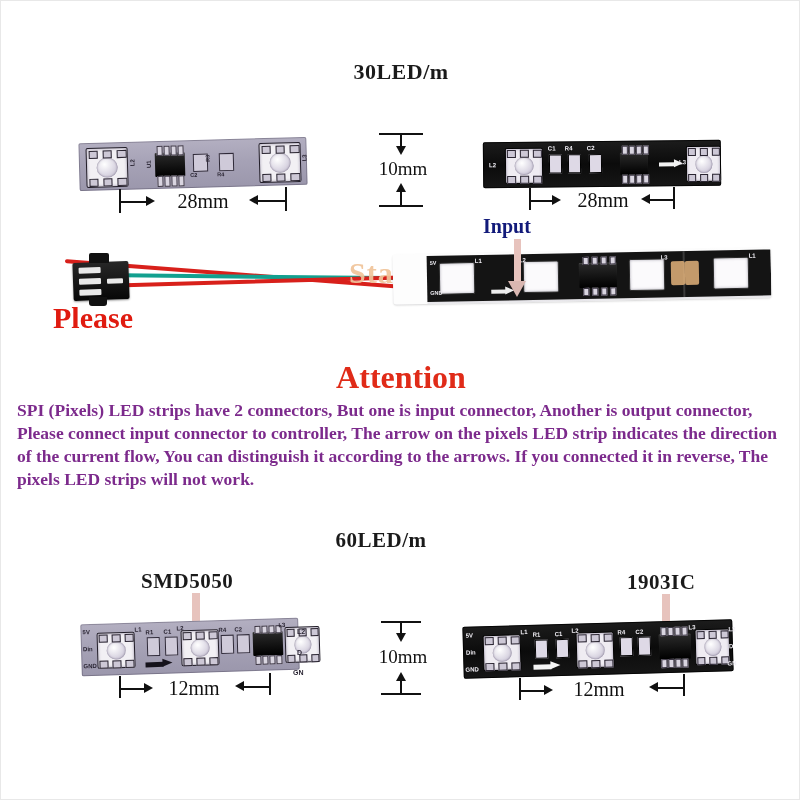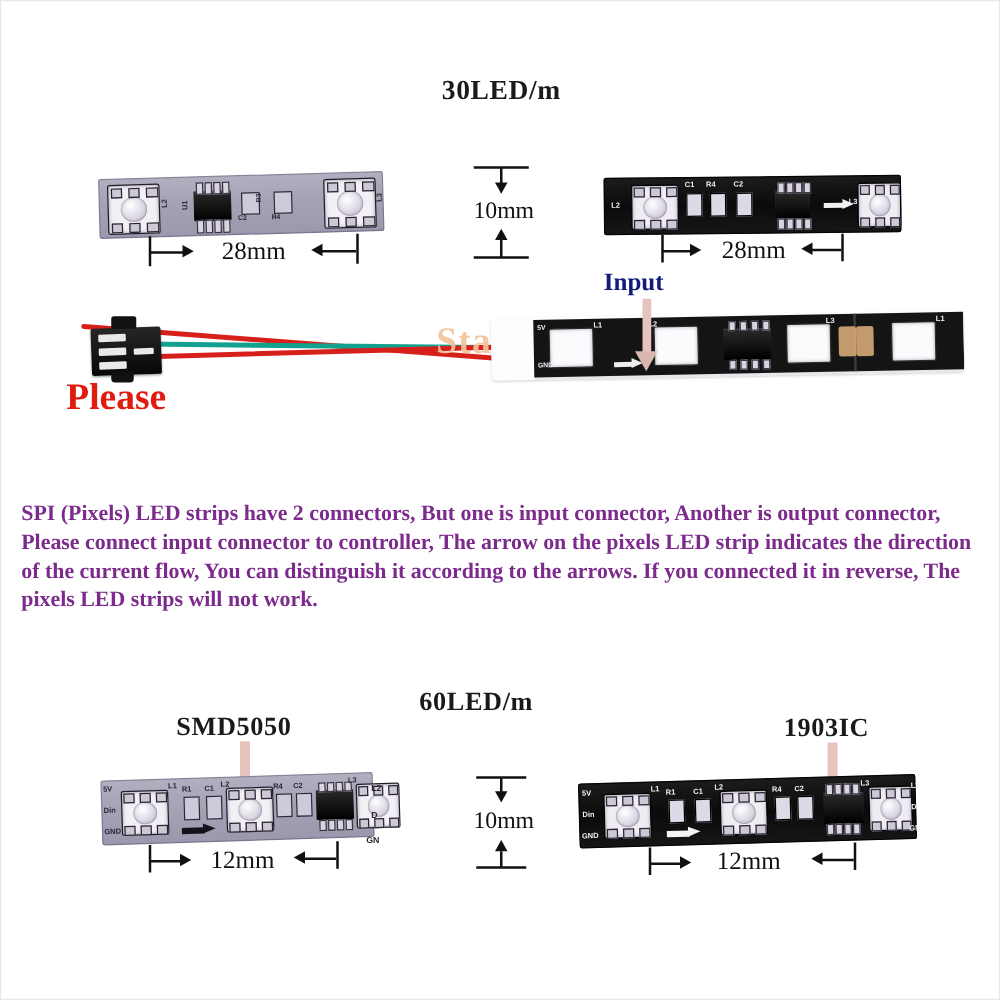--- a/index.html
+++ b/index.html
@@ -236,23 +236,24 @@
     <div class="abs" style="left:292px;top:12px;width:14px;height:24px;background:#e2b27a;opacity:.85;border-radius:2px;"></div>
 
     <div class="fled" style="left:320px;top:9px;width:34px;height:30px;"></div>
     <div class="slabel ondark" style="left:356px;top:5px;font-size:6px;">L1</div>
   </div>
 
   <div id="arrow-label" style="left:482px;top:214px;font-size:20px;">Input</div>
   <div class="pointer-stem" style="left:513px;top:238px;width:7px;height:44px;"></div>
   <div class="pointer-head" style="left:507px;top:280px;"></div>
 
+  <div id="attention" style="left:0;top:358px;width:800px;font-size:32px;">Attention</div>
   <div id="attn-body" style="left:16px;top:398px;width:770px;font-size:17.5px;">SPI (Pixels) LED strips have 2 connectors, But one is input connector, Another is output connector, Please connect input connector to controller, The arrow on the pixels LED strip indicates the direction of the current flow, You can distinguish it according to the arrows. If you connected it in reverse, The pixels LED strips will not work.</div>
 
-  <div class="abs ttl" style="left:300px;top:548px;width:160px;text-align:center;font-size:21px;">60LED/m</div>
+  <div class="abs ttl" style="left:300px;top:527px;width:160px;text-align:center;font-size:21px;">60LED/m</div>
 
   <div class="abs ttl" style="left:140px;top:568px;font-size:21px;">SMD5050</div>
   <div class="pointer-stem" style="left:191px;top:592px;width:8px;height:48px;"></div>
   <div class="pointer-head" style="left:186px;top:638px;"></div>
 
   <div class="pcb light" style="left:80px;top:620px;width:218px;height:52px;transform:rotate(-1.8deg);">
     <div class="slabel onlight" style="left:2px;top:5px;font-size:6px;">5V</div>
     <div class="slabel onlight" style="left:2px;top:22px;font-size:6px;">Din</div>
     <div class="slabel onlight" style="left:2px;top:39px;font-size:6px;">GND</div>
 

